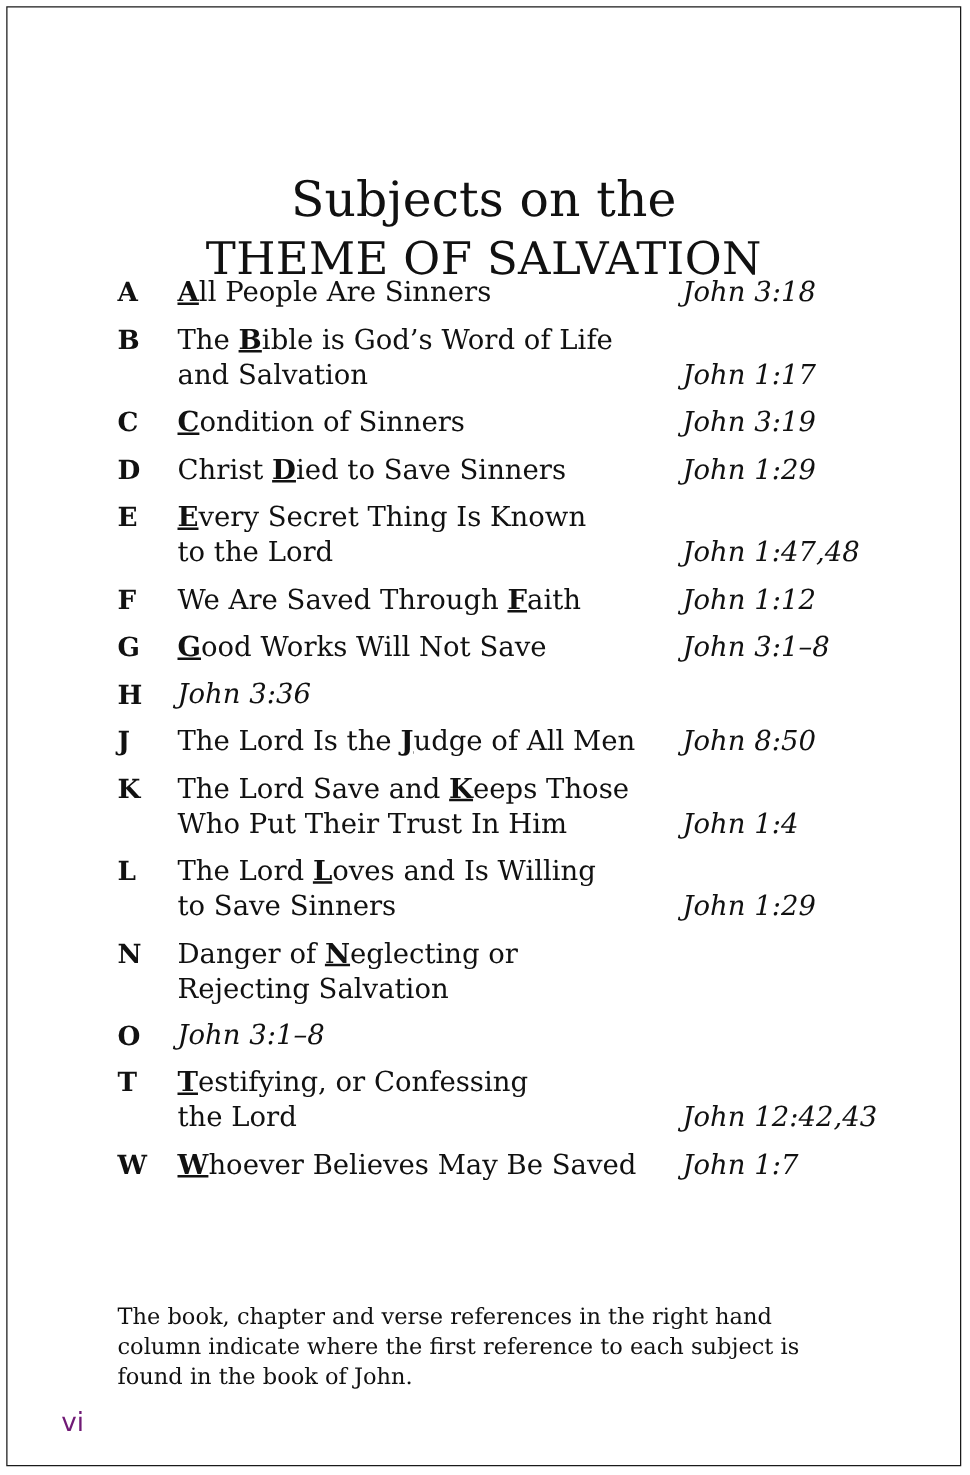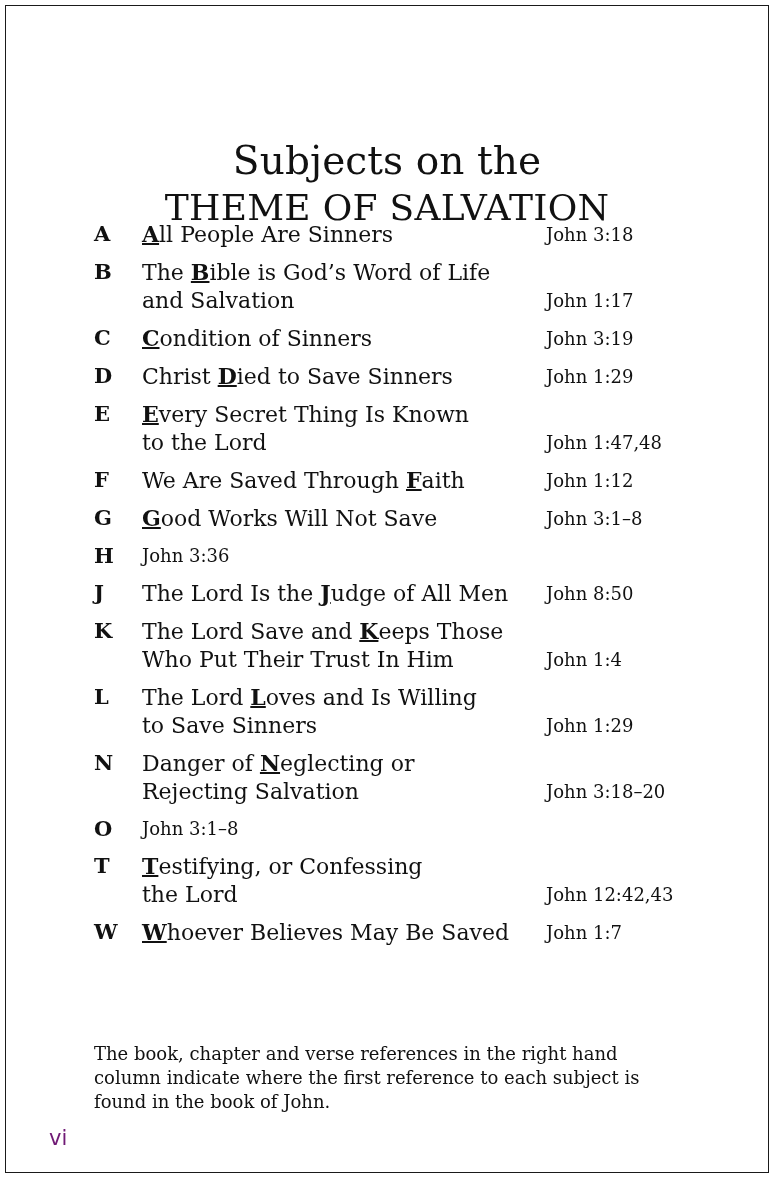--- a/index.html
+++ b/index.html
@@ -82,23 +82,24 @@
     font-weight: bold;
     text-decoration: underline;
     text-underline-offset: 1px;
   }
   .entry-title .ln {
     display: block;
     white-space: pre;
   }
   .entry-ref {
     flex: 1 1 auto;
-    font-size: 18px;
+    font-size: 22px;
     line-height: 28px;
     white-space: nowrap;
+    font-style: italic;
   }
 
   
   .footnote {
     position: absolute;
     left: 88px;
     top: 1036px;
     width: 600px;
     font-size: 18px;
     line-height: 24px;
@@ -206,21 +207,20 @@
           <span class="ln">to Save Sinners</span>
         </div>
         <div class="entry-ref">John 1:29</div>
       </div>
       <div class="entry two-line">
         <div class="entry-letter">N</div>
         <div class="entry-title">
           <span class="ln"><span>Danger of </span><span class="key">N</span><span>eglecting or</span></span>
           <span class="ln">Rejecting Salvation</span>
         </div>
-        <div class="entry-ref">John 3:18–20</div>
       </div>
       <div class="entry two-line">
         <div class="entry-letter">O</div>
         <div class="entry-ref">John 3:1–8</div>
       </div>
       <div class="entry two-line">
         <div class="entry-letter">T</div>
         <div class="entry-title">
           <span class="ln"><span class="key">T</span><span>estifying, or Confessing</span></span>
           <span class="ln">the Lord</span>

